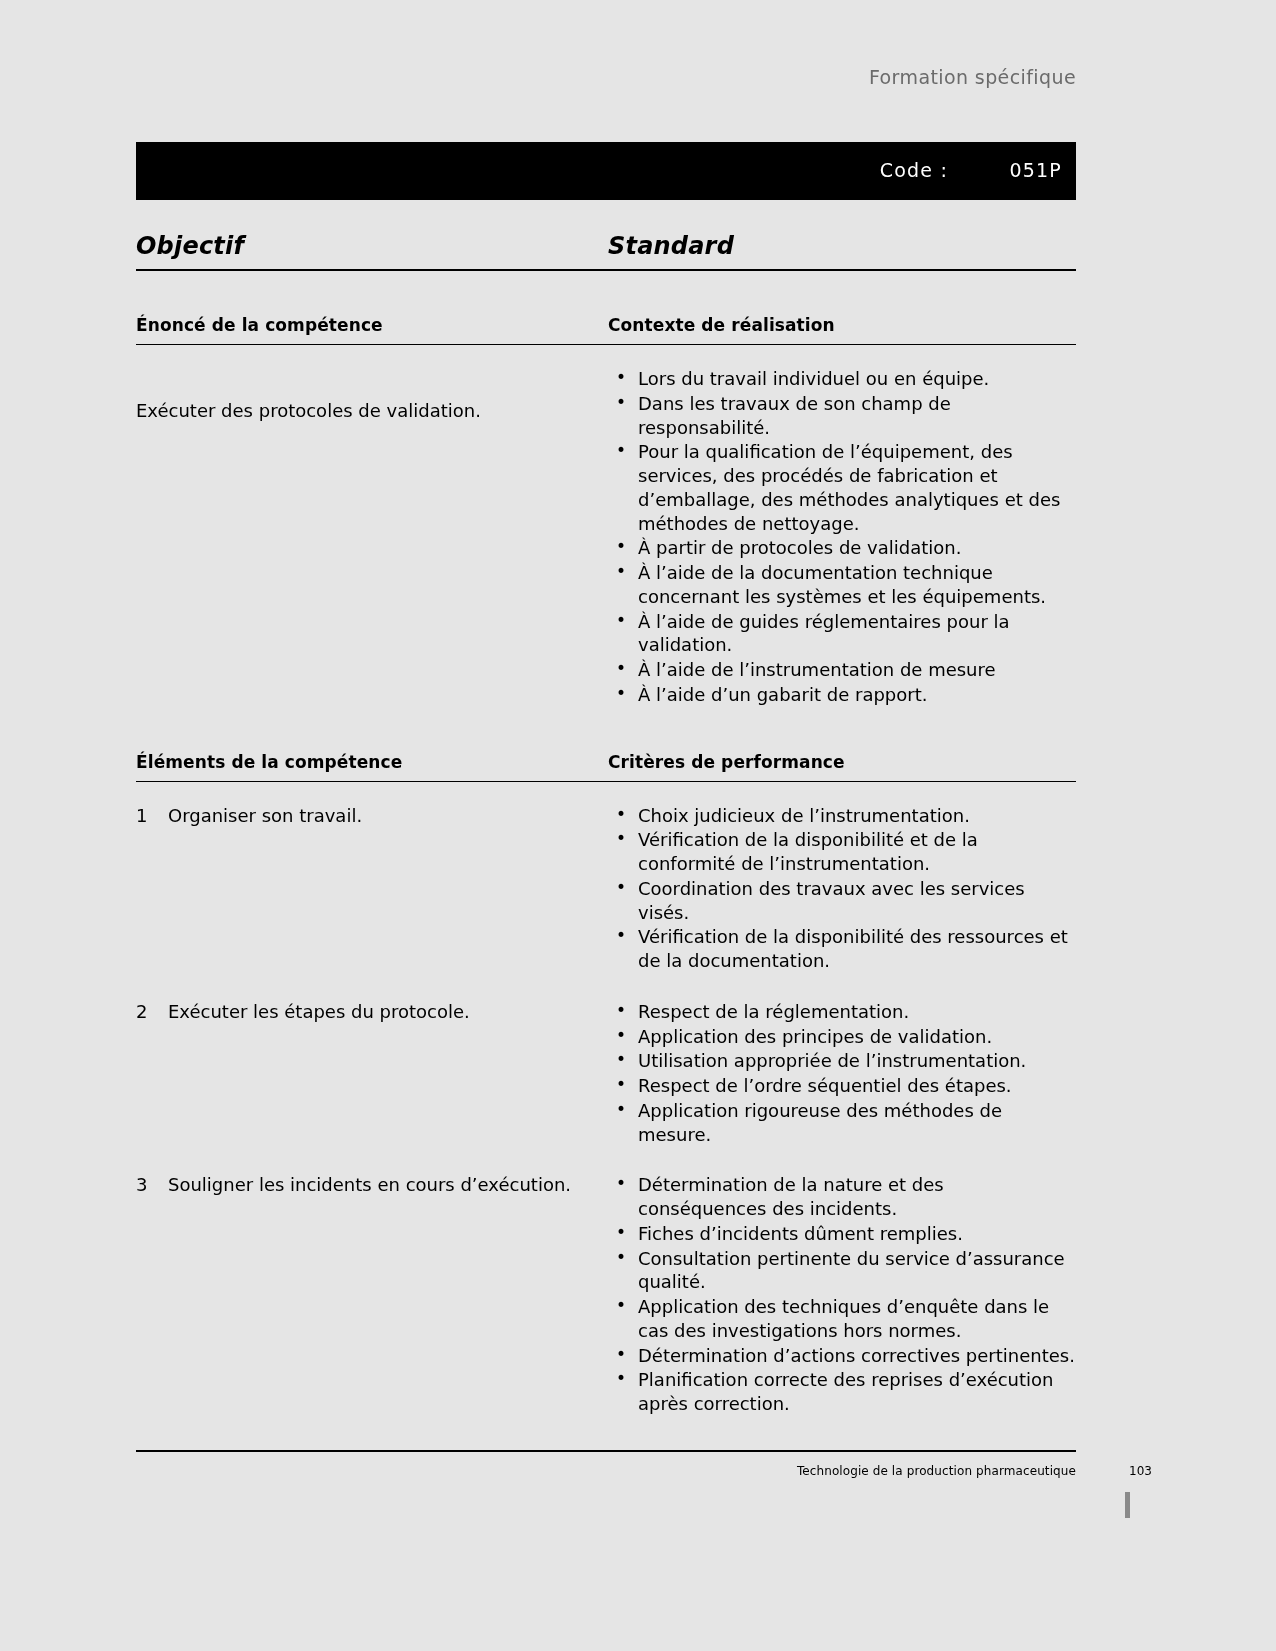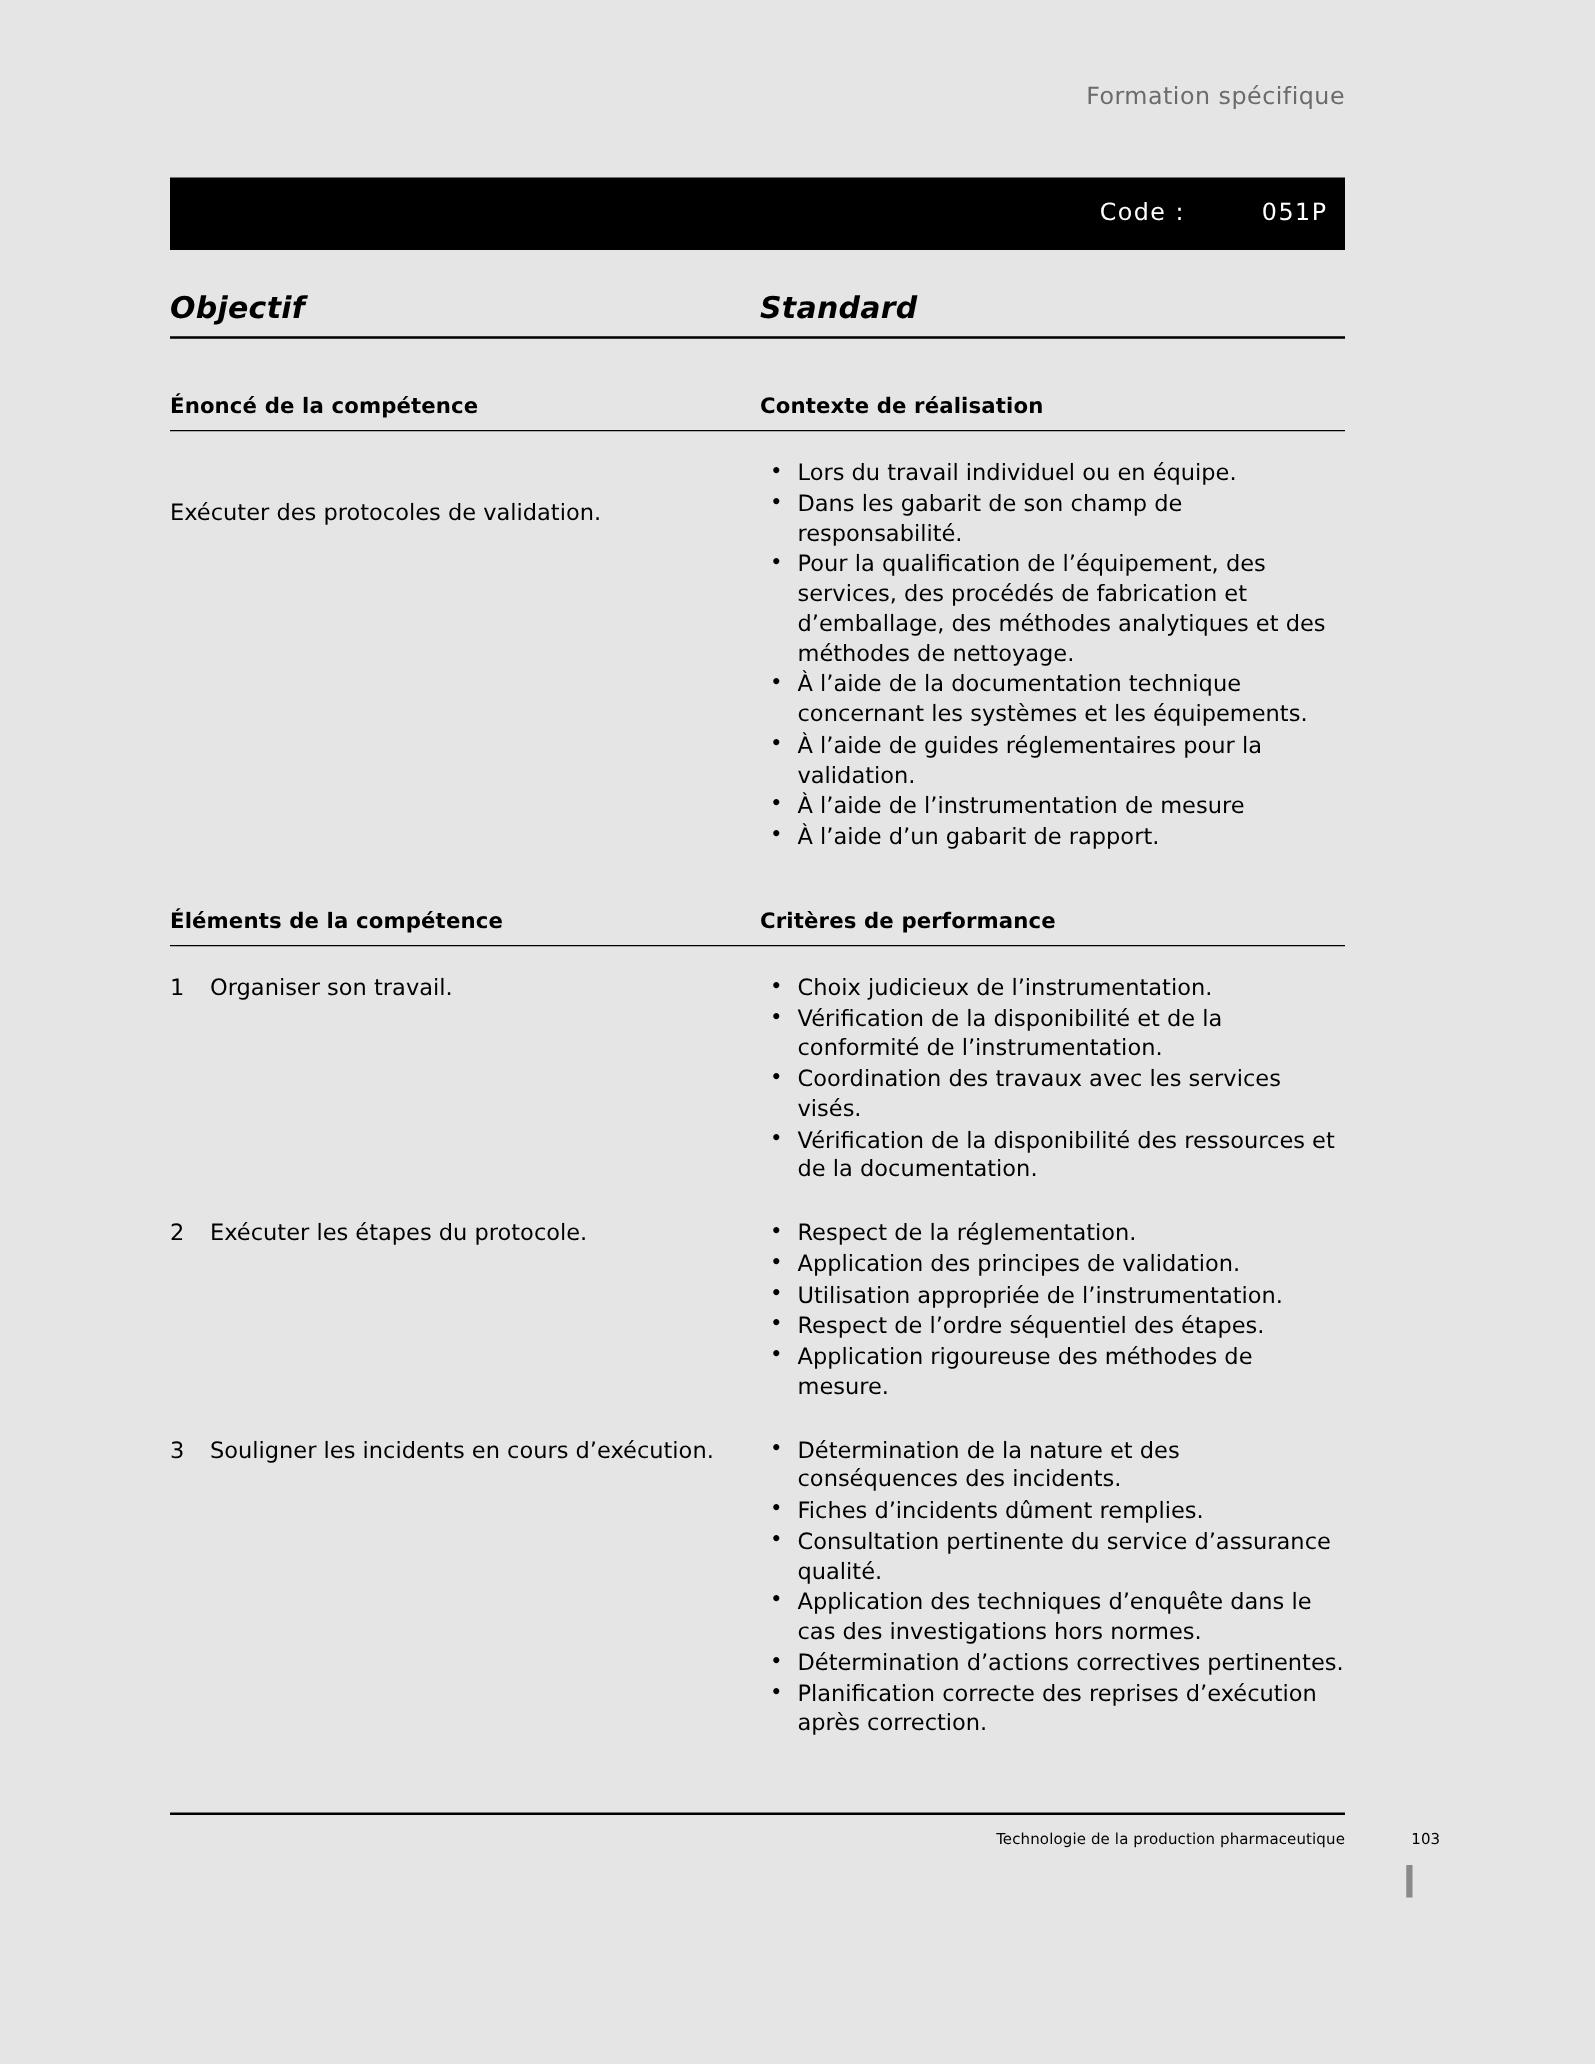--- a/index.html
+++ b/index.html
@@ -214,22 +214,23 @@
       </div>
     </div>
 
     <div class="block-row">
       <div class="col-left">
         <div class="body-text">Exécuter des protocoles de validation.</div>
       </div>
       <div class="col-right">
         <ul class="bullets">
           <li>Lors du travail individuel ou en équipe.</li>
-          <li>Dans les gabarit de son champ de responsabilité.</li>
+          <li>Dans les travaux de son champ de responsabilité.</li>
           <li>Pour la qualification de l’équipement, des services, des procédés de fabrication et d’emballage, des méthodes analytiques et des méthodes de nettoyage.</li>
+          <li>À partir de protocoles de validation.</li>
           <li>À l’aide de la documentation technique concernant les systèmes et les équipements.</li>
           <li>À l’aide de guides réglementaires pour la validation.</li>
           <li>À l’aide de l’instrumentation de mesure</li>
           <li>À l’aide d’un gabarit de rapport.</li>
         </ul>
       </div>
     </div>
 
     <div class="subhead-row">
       <div class="col-left">

